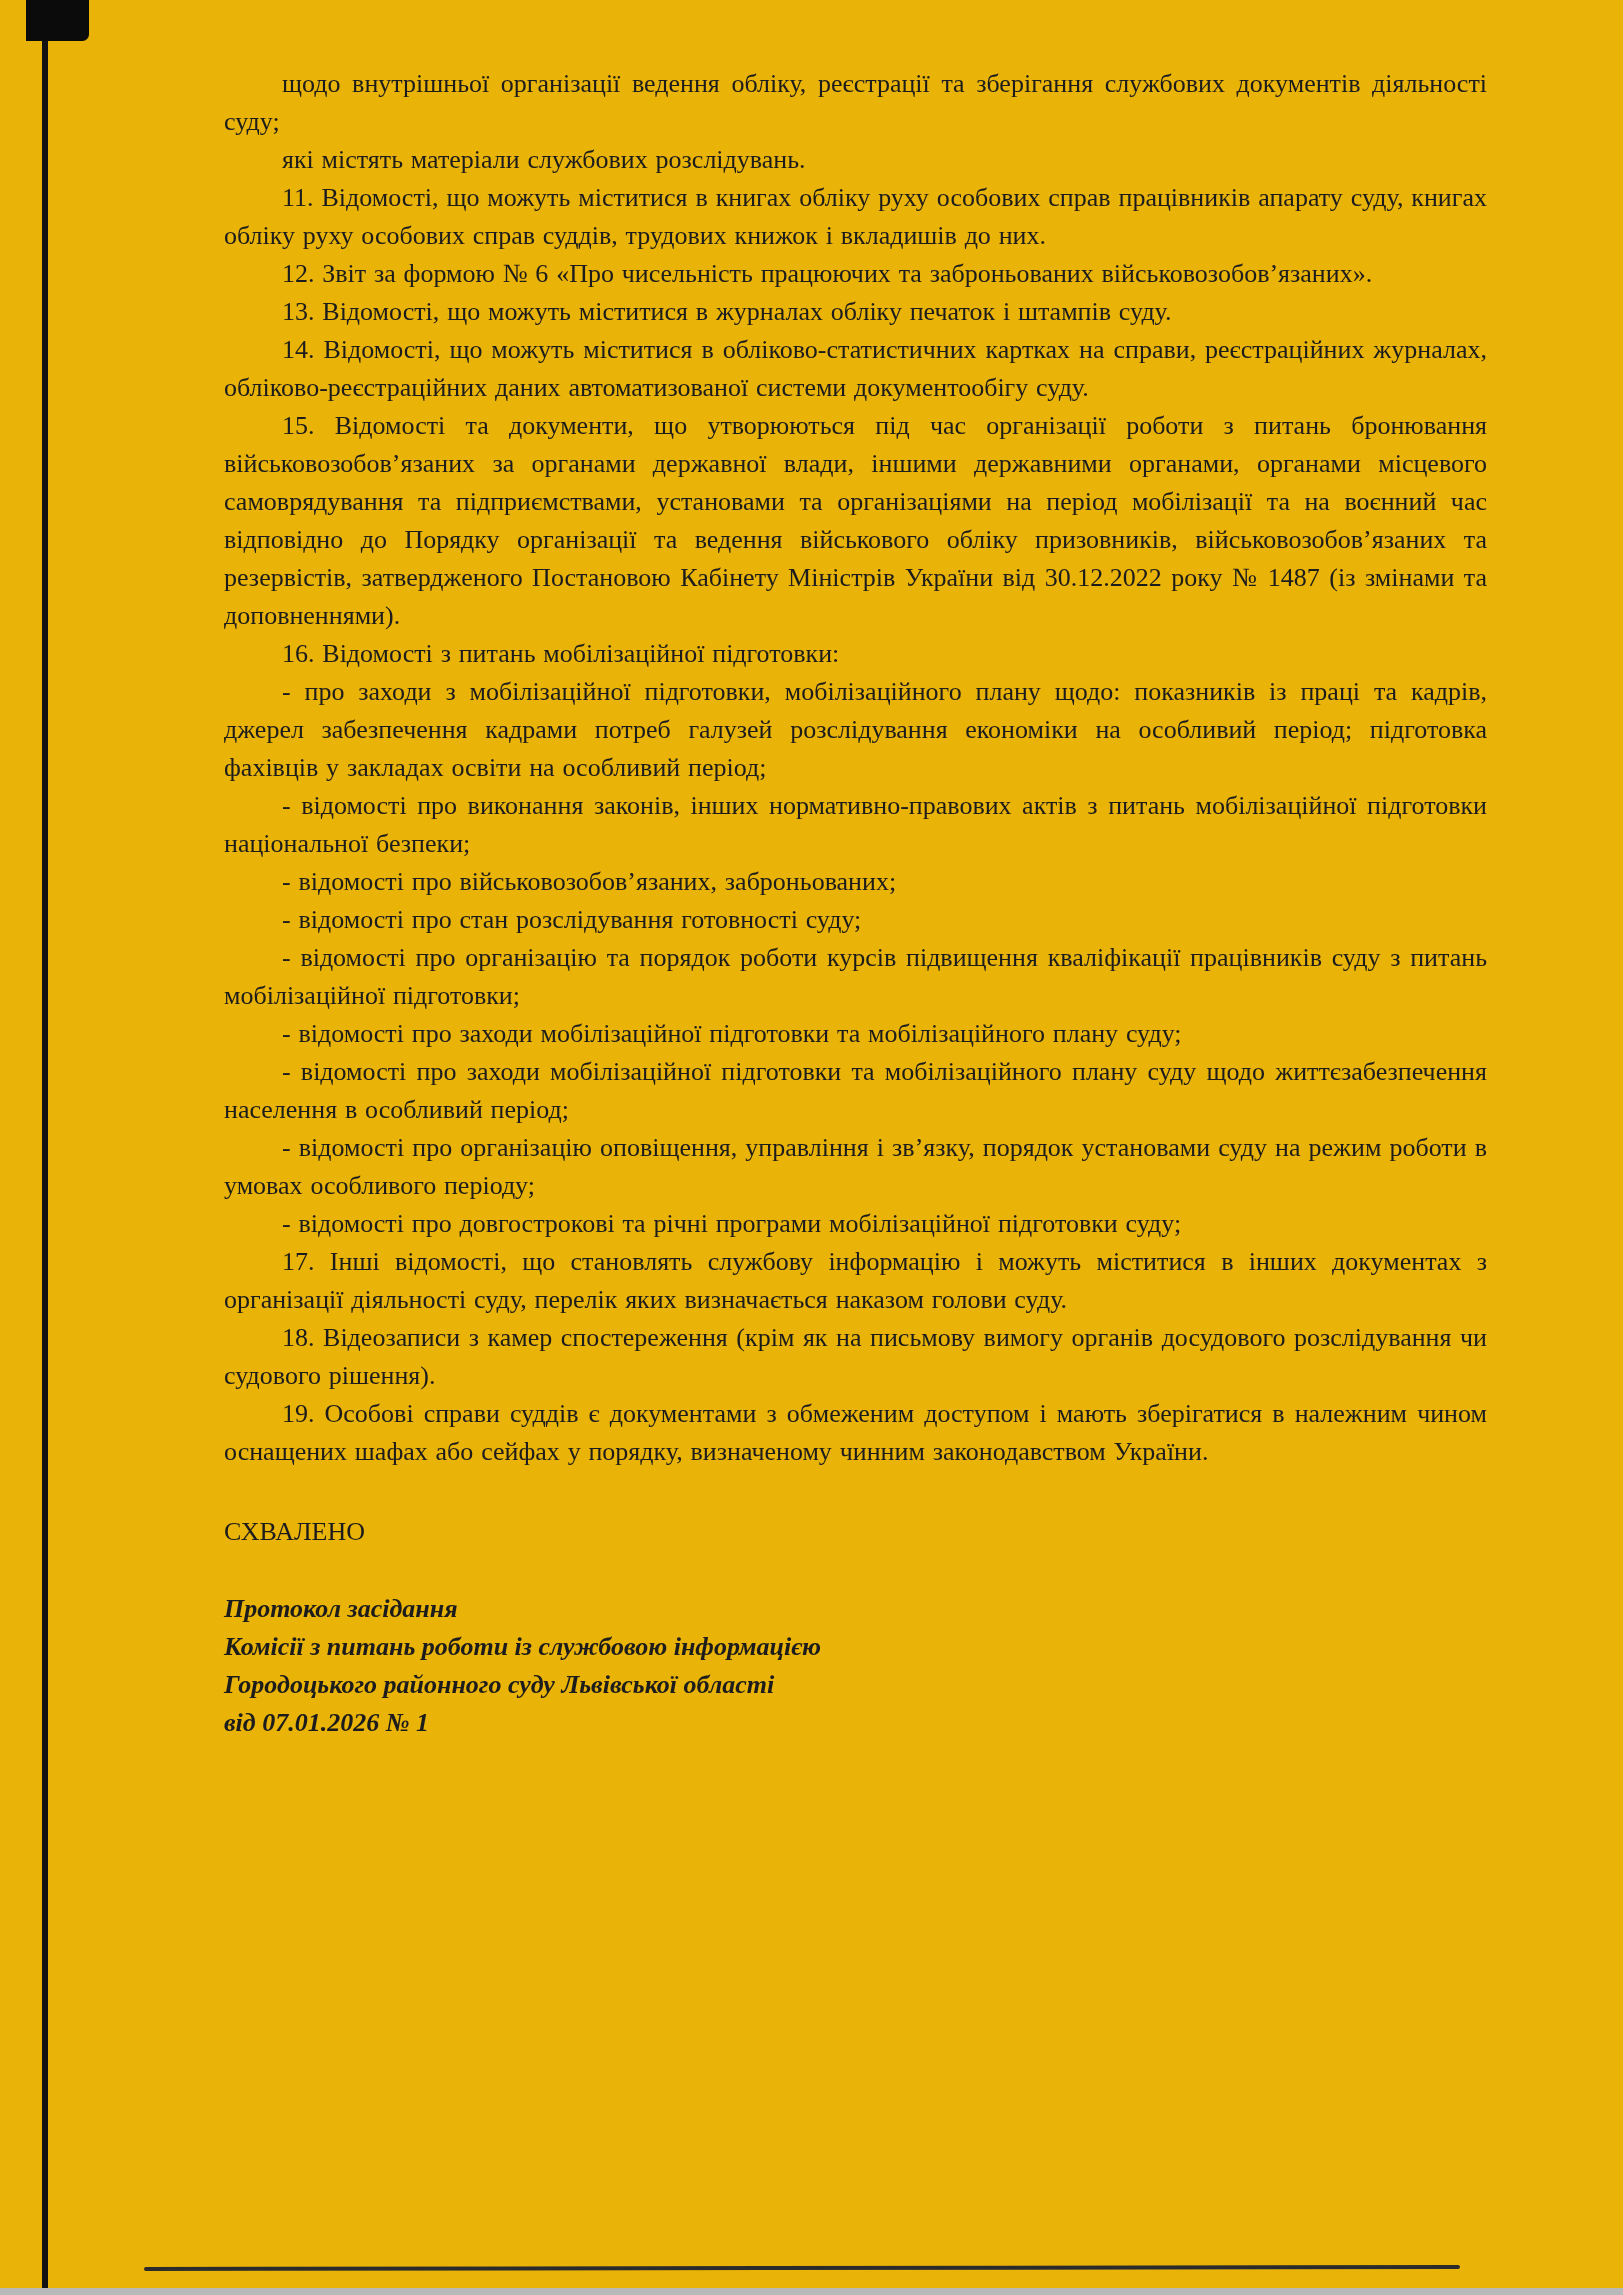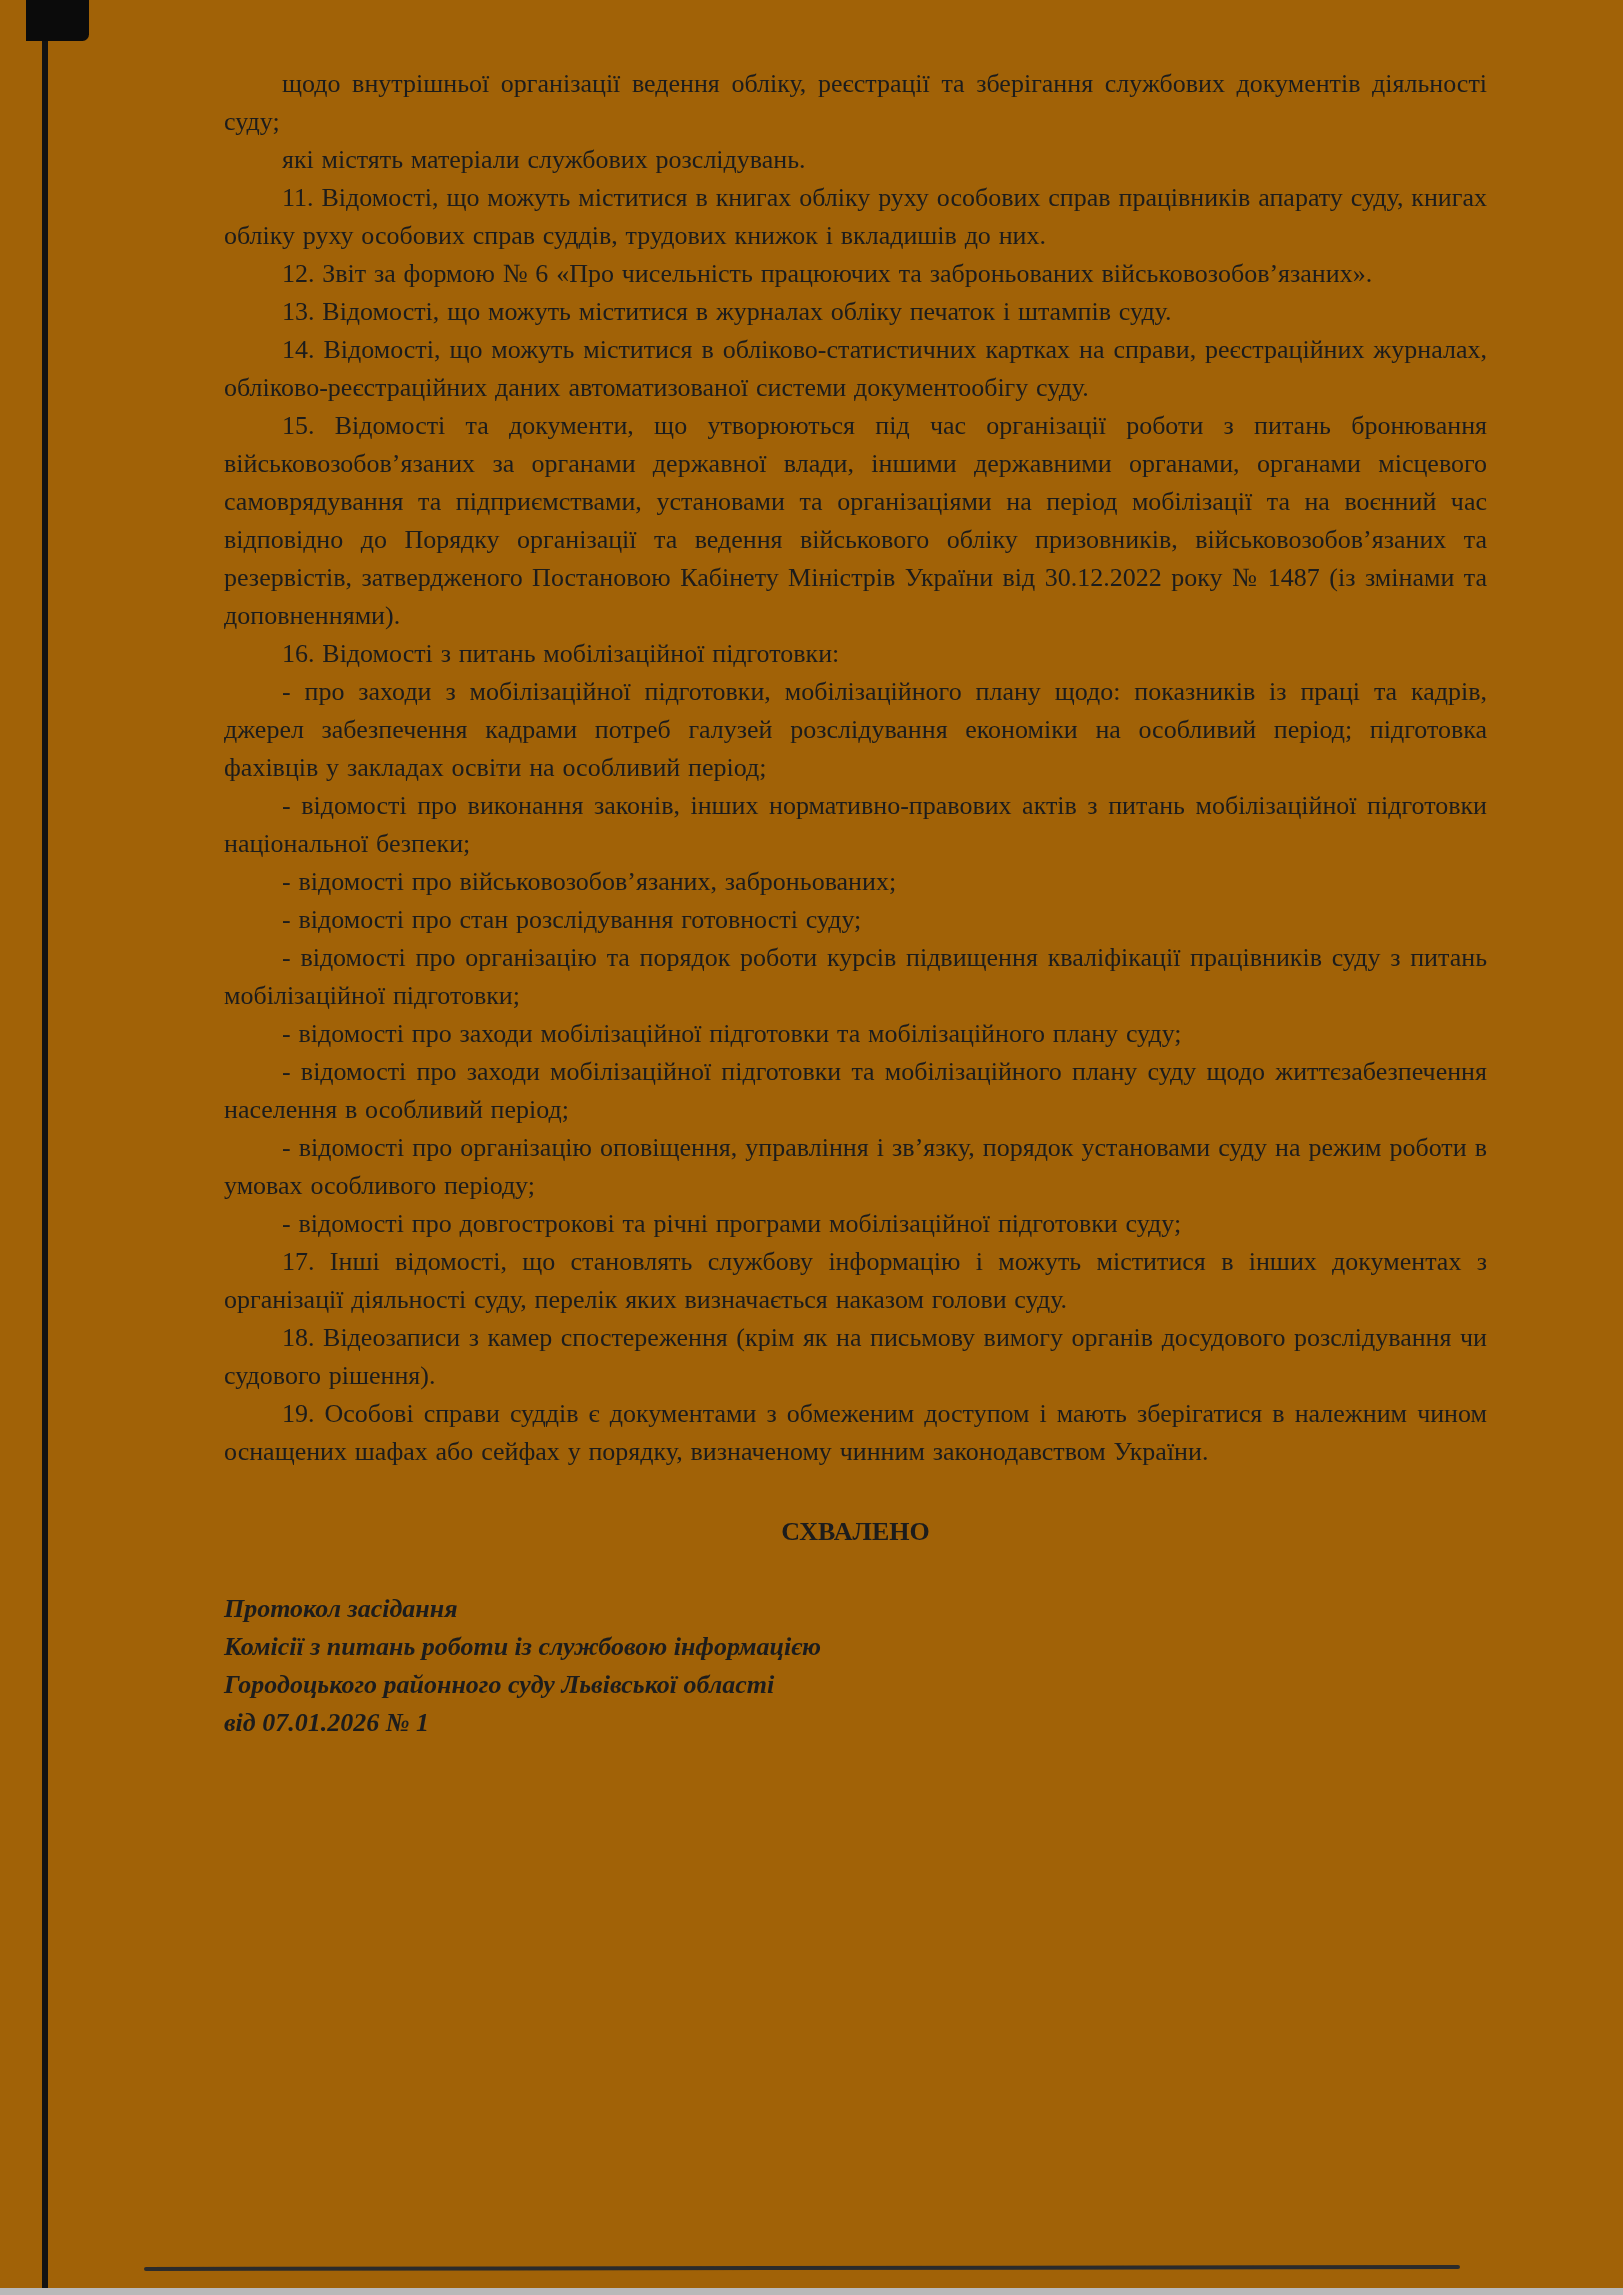--- a/index.html
+++ b/index.html
@@ -4,21 +4,21 @@
 <style>
   html, body {
     margin: 0;
     padding: 0;
     background: #e8e8e8;
   }
   .page {
     position: relative;
     width: 1623px;
     height: 2295px;
-    background: #a16207;
+    background: #eab308;
     overflow: hidden;
     font-family: "Liberation Serif", serif;
     color: #1c1c1c;
   }
   
   .edge-line-left {
     position: absolute;
     left: 42px;
     top: 0;
     width: 5.9px;
@@ -64,22 +64,22 @@
     font-size: 26px;
     line-height: 38px;
     text-align: justify;
     text-indent: 58px;
     word-spacing: 1.3px;
   }
   .approval-heading {
     margin: 42px 0 0 0;
     font-size: 26px;
     line-height: 38px;
-    font-weight: bold;
-    text-align: center;
+    font-weight: normal;
+    text-align: left;
   }
   .approval-block {
     margin-top: 39px;
     font-style: italic;
   }
   .approval-line {
     margin: 0;
     font-size: 26px;
     line-height: 38px;
     font-weight: bold;

